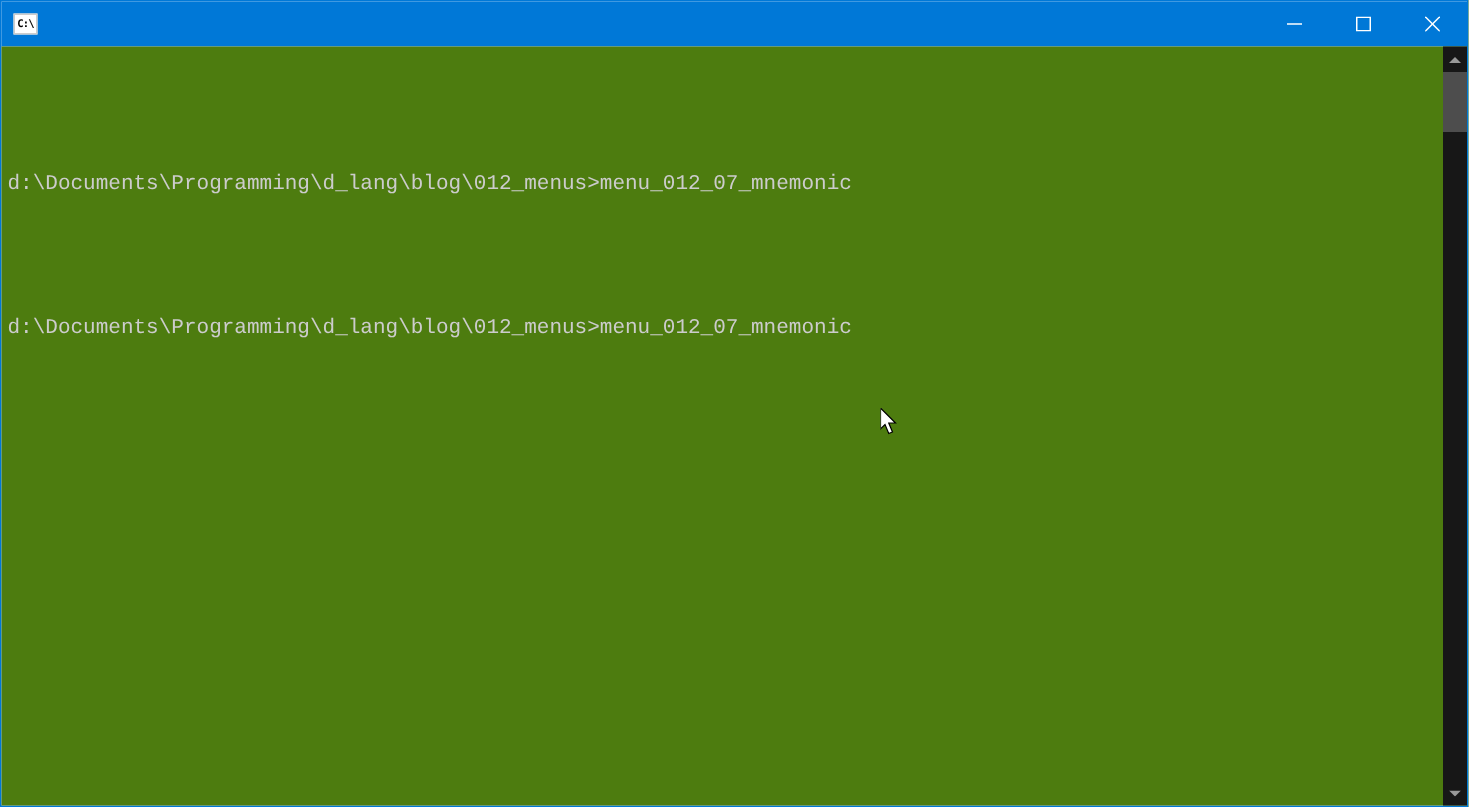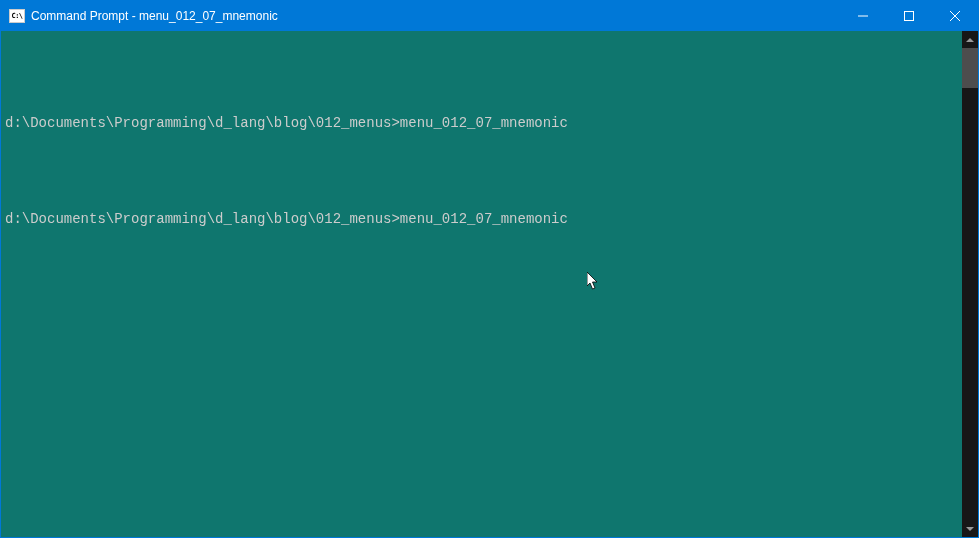--- a/index.html
+++ b/index.html
@@ -69,21 +69,21 @@
       align-items: center;
       justify-content: center;
       color: #ffffff;
     }
     .titlebar-button svg {
       width: 10px;
       height: 10px;
     }
     .client-area {
       flex: 1;
-      background: #0f766e;
+      background: #4d7c0f;
       position: relative;
       display: flex;
     }
     .terminal {
       flex: 1;
       padding: 4px 4px;
       font-family: Consolas, "Courier New", monospace;
       font-size: 14px;
       line-height: 16px;
       color: #cccccc;
@@ -134,21 +134,20 @@
     }
   </style>
 </head>
 <body>
 
 <div class="window">
   <div class="titlebar">
     <div class="titlebar-icon">
       <span class="titlebar-icon-inner">C:\</span>
     </div>
-    <span class="title-text">Command Prompt - menu_012_07_mnemonic</span>
     <div class="titlebar-spacer"></div>
     <div class="titlebar-buttons">
       <div class="titlebar-button">
         <svg viewBox="0 0 10 10">
             <line x1="0" y1="5" x2="10" y2="5" stroke="white" stroke-width="1"></line>
           </svg>
       </div>
       <div class="titlebar-button">
         <svg viewBox="0 0 10 10">
             <rect x="0.5" y="0.5" width="9" height="9" stroke="white" stroke-width="1" fill="none"></rect>

